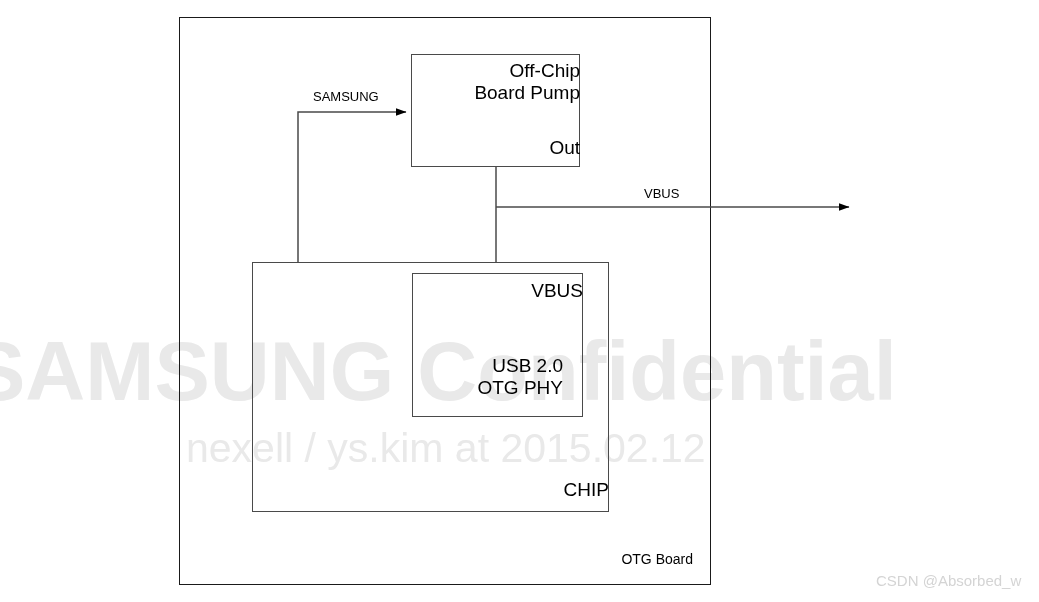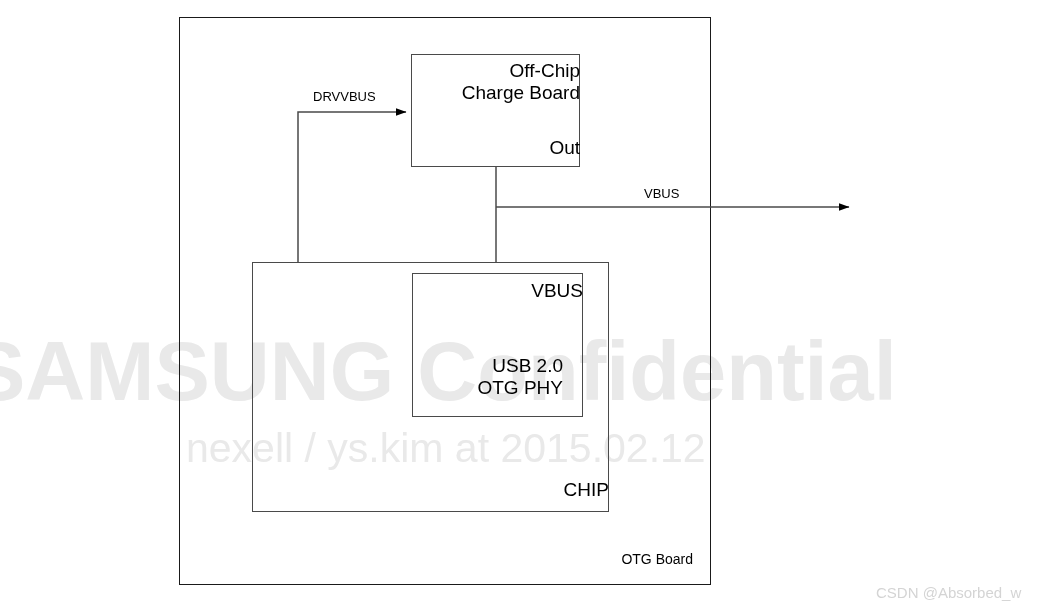--- a/index.html
+++ b/index.html
@@ -46,21 +46,20 @@
     white-space: nowrap;
     line-height: 1;
   }
   .wm-csdn {
     position: absolute;
     left: 876px;
     top: 572px;
     font-size: 15px;
     color: #d4d4d4;
     white-space: nowrap;
-    margin-top: 12px;
   }
 
   
   .dia {
     position: absolute;
     inset: 0;
     z-index: 2;
   }
 
   .box {
@@ -175,34 +174,34 @@
 
       <path d="M298,262 L298,112 L406,112" fill="none" stroke="#4a4a4a" stroke-width="1.5" marker-end="url(#arrowhead)"></path>
 
       <path d="M496,167 L496,262" fill="none" stroke="#4a4a4a" stroke-width="1.5"></path>
 
       <path d="M496,207 L849,207" fill="none" stroke="#4a4a4a" stroke-width="1.5" marker-end="url(#arrowhead)"></path>
     </svg>
 
     <div class="lbl lbl-pump-title">
       <div>Off-Chip</div>
-      <div>Charge Board</div>
+      <div>Board Pump</div>
     </div>
 
     <div class="lbl lbl-pump-out">Out</div>
 
     <div class="lbl lbl-vbus-port">VBUS</div>
 
     <div class="lbl lbl-phy">
       <div>USB 2.0</div>
       <div>OTG PHY</div>
     </div>
 
     <div class="lbl lbl-chip">CHIP</div>
 
     <div class="lbl lbl-board">OTG  Board</div>
 
-    <div class="lbl lbl-drvvbus">DRVVBUS</div>
+    <div class="lbl lbl-drvvbus">SAMSUNG</div>
 
     <div class="lbl lbl-vbus-net">VBUS</div>
 
   </div>
 </div>
 
 </body></html>

